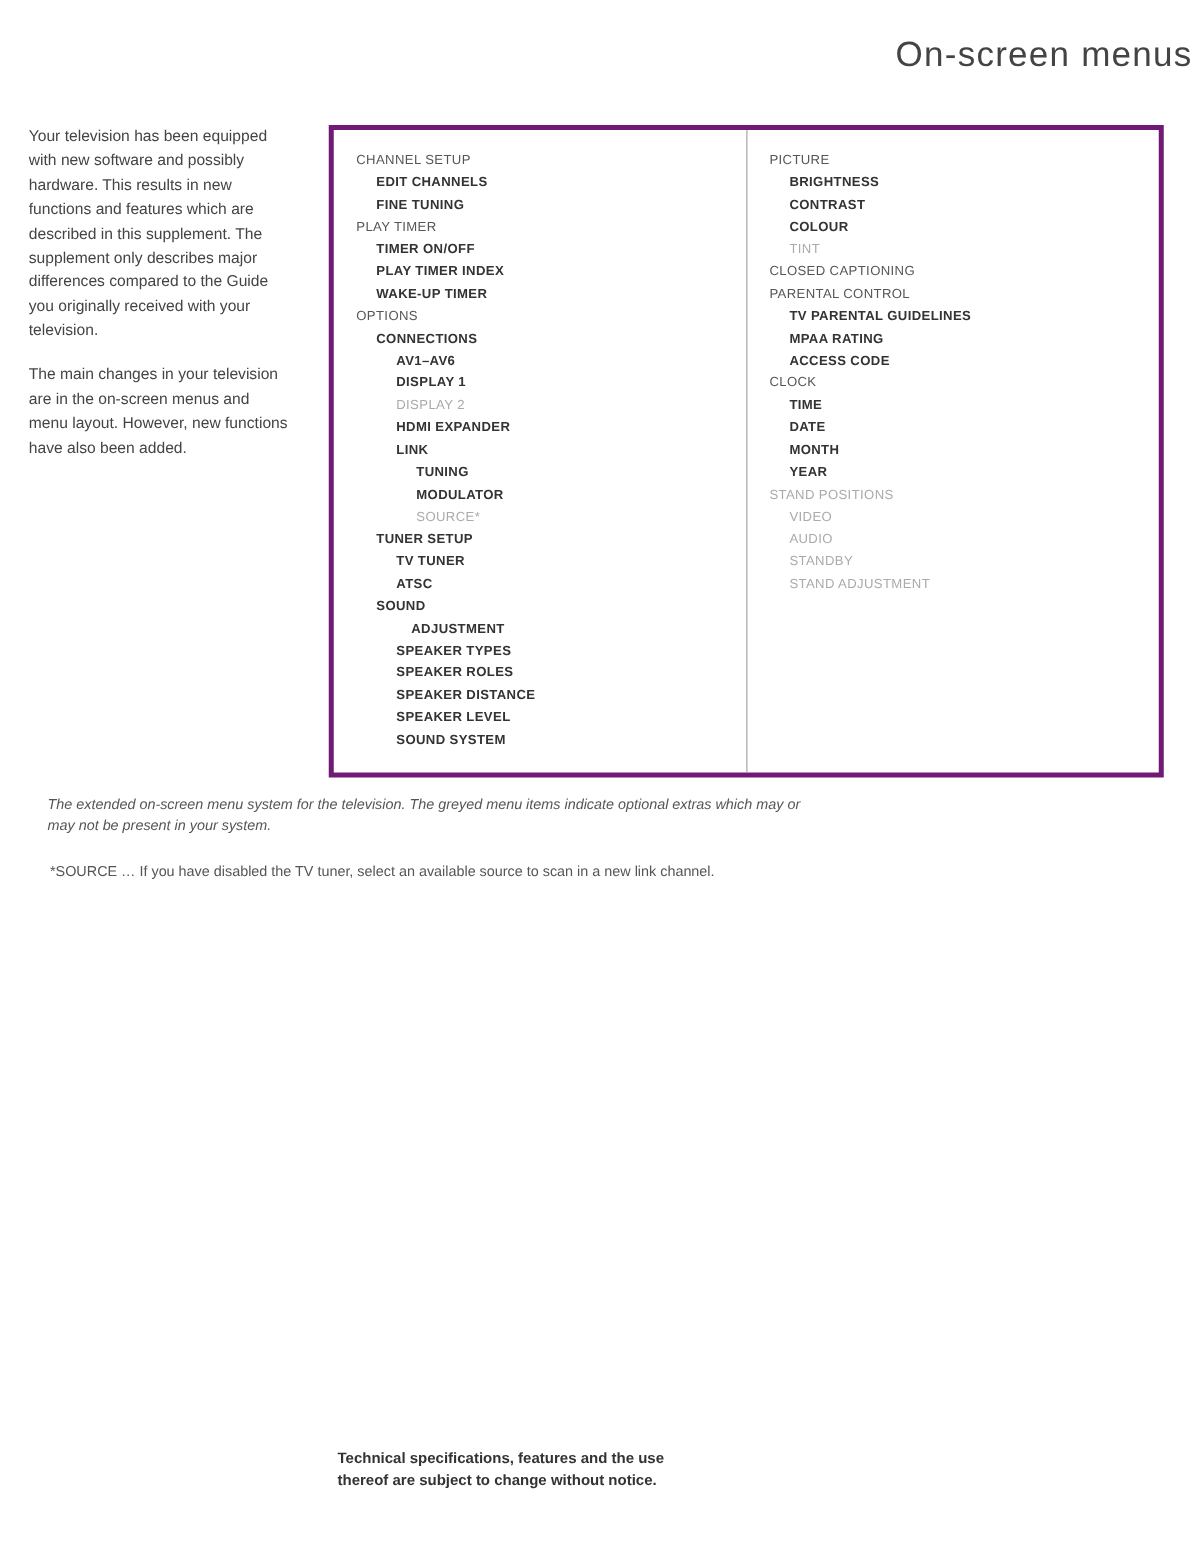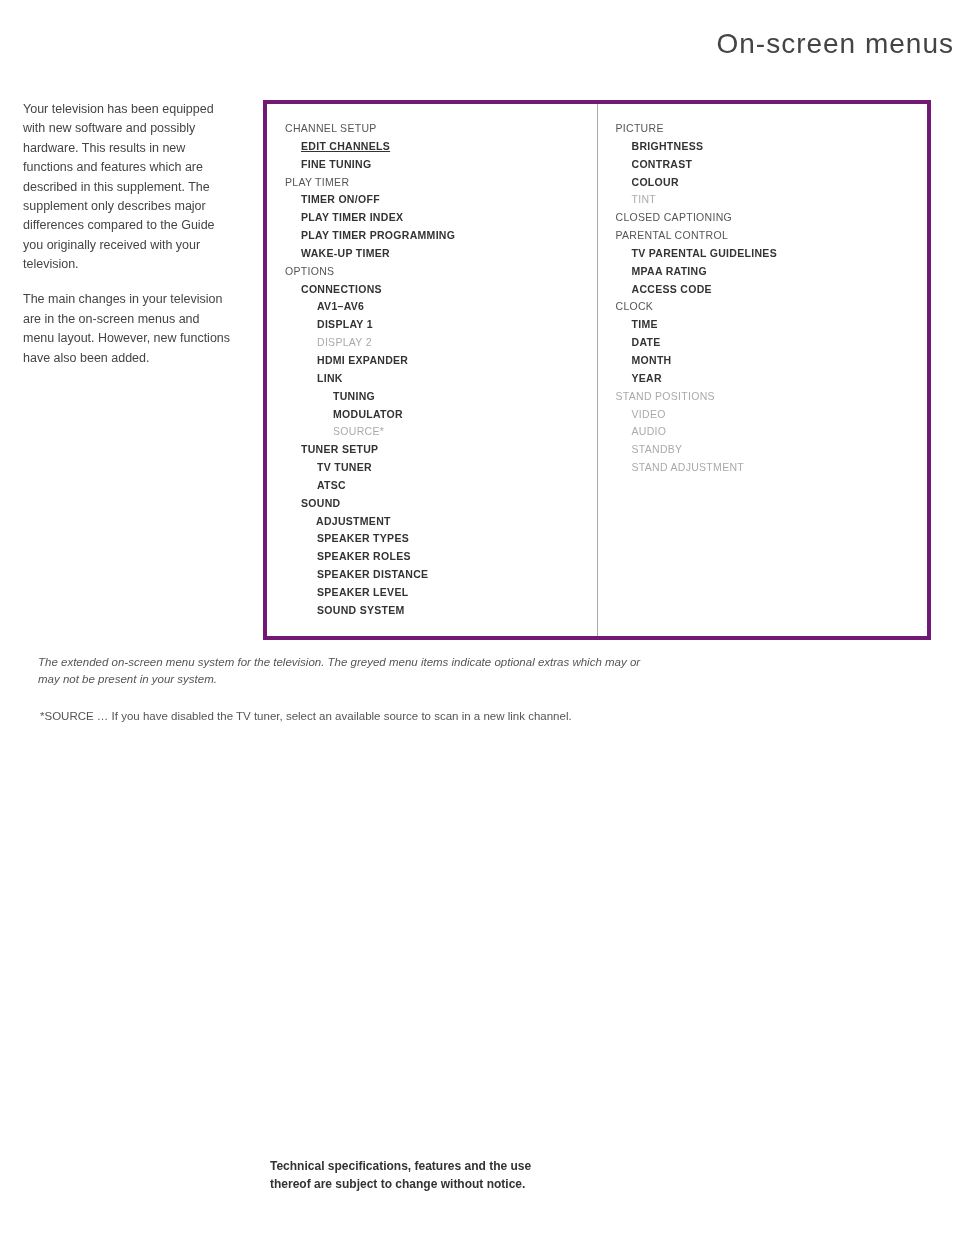--- a/index.html
+++ b/index.html
@@ -126,42 +126,41 @@
   <div class="main-content">
 
     <div class="left-text">
       <p>Your television has been equipped with new software and possibly hardware. This results in new functions and features which are described in this supplement. The supplement only describes major differences compared to the Guide you originally received with your television.</p>
       <p>The main changes in your television are in the on-screen menus and menu layout. However, new functions have also been added.</p>
     </div>
 
     <div class="menu-diagram">
       <div class="menu-col-left" id="menu-col-left">
       <div class="menu-item normal" style="margin-left: 0px;">CHANNEL SETUP</div>
-          <div class="menu-item" style="margin-left: 16px; text-decoration: underline;">EDIT CHANNELS</div>
+          <div class="menu-item" style="margin-left: 16px;">EDIT CHANNELS</div>
           <div class="menu-item" style="margin-left: 16px;">FINE TUNING</div>
           <div class="menu-item normal" style="margin-left: 0px;">PLAY TIMER</div>
           <div class="menu-item" style="margin-left: 16px;">TIMER ON/OFF</div>
           <div class="menu-item" style="margin-left: 16px;">PLAY TIMER INDEX</div>
-          <div class="menu-item" style="margin-left: 16px;">PLAY TIMER PROGRAMMING</div>
           <div class="menu-item" style="margin-left: 16px;">WAKE-UP TIMER</div>
           <div class="menu-item normal" style="margin-left: 0px;">OPTIONS</div>
           <div class="menu-item" style="margin-left: 16px;">CONNECTIONS</div>
           <div class="menu-item" style="margin-left: 32px;">AV1–AV6</div>
           <div class="menu-item" style="margin-left: 32px;">DISPLAY 1</div>
           <div class="menu-item greyed" style="margin-left: 32px;">DISPLAY 2</div>
           <div class="menu-item" style="margin-left: 32px;">HDMI EXPANDER</div>
           <div class="menu-item" style="margin-left: 32px;">LINK</div>
           <div class="menu-item" style="margin-left: 48px;">TUNING</div>
           <div class="menu-item" style="margin-left: 48px;">MODULATOR</div>
           <div class="menu-item greyed" style="margin-left: 48px;">SOURCE*</div>
           <div class="menu-item" style="margin-left: 16px;">TUNER SETUP</div>
           <div class="menu-item" style="margin-left: 32px;">TV TUNER</div>
           <div class="menu-item" style="margin-left: 32px;">ATSC</div>
           <div class="menu-item" style="margin-left: 16px;">SOUND</div>
-          <div class="menu-item" style="margin-left: 31px;">ADJUSTMENT</div>
+          <div class="menu-item" style="margin-left: 44px;">ADJUSTMENT</div>
           <div class="menu-item" style="margin-left: 32px;">SPEAKER TYPES</div>
           <div class="menu-item" style="margin-left: 32px;">SPEAKER ROLES</div>
           <div class="menu-item" style="margin-left: 32px;">SPEAKER DISTANCE</div>
           <div class="menu-item" style="margin-left: 32px;">SPEAKER LEVEL</div>
           <div class="menu-item" style="margin-left: 32px;">SOUND SYSTEM</div>
         </div>
       <div class="menu-col-right" id="menu-col-right">
       <div class="menu-item normal" style="margin-left: 0px;">PICTURE</div>
           <div class="menu-item" style="margin-left: 16px;">BRIGHTNESS</div>
           <div class="menu-item" style="margin-left: 16px;">CONTRAST</div>

